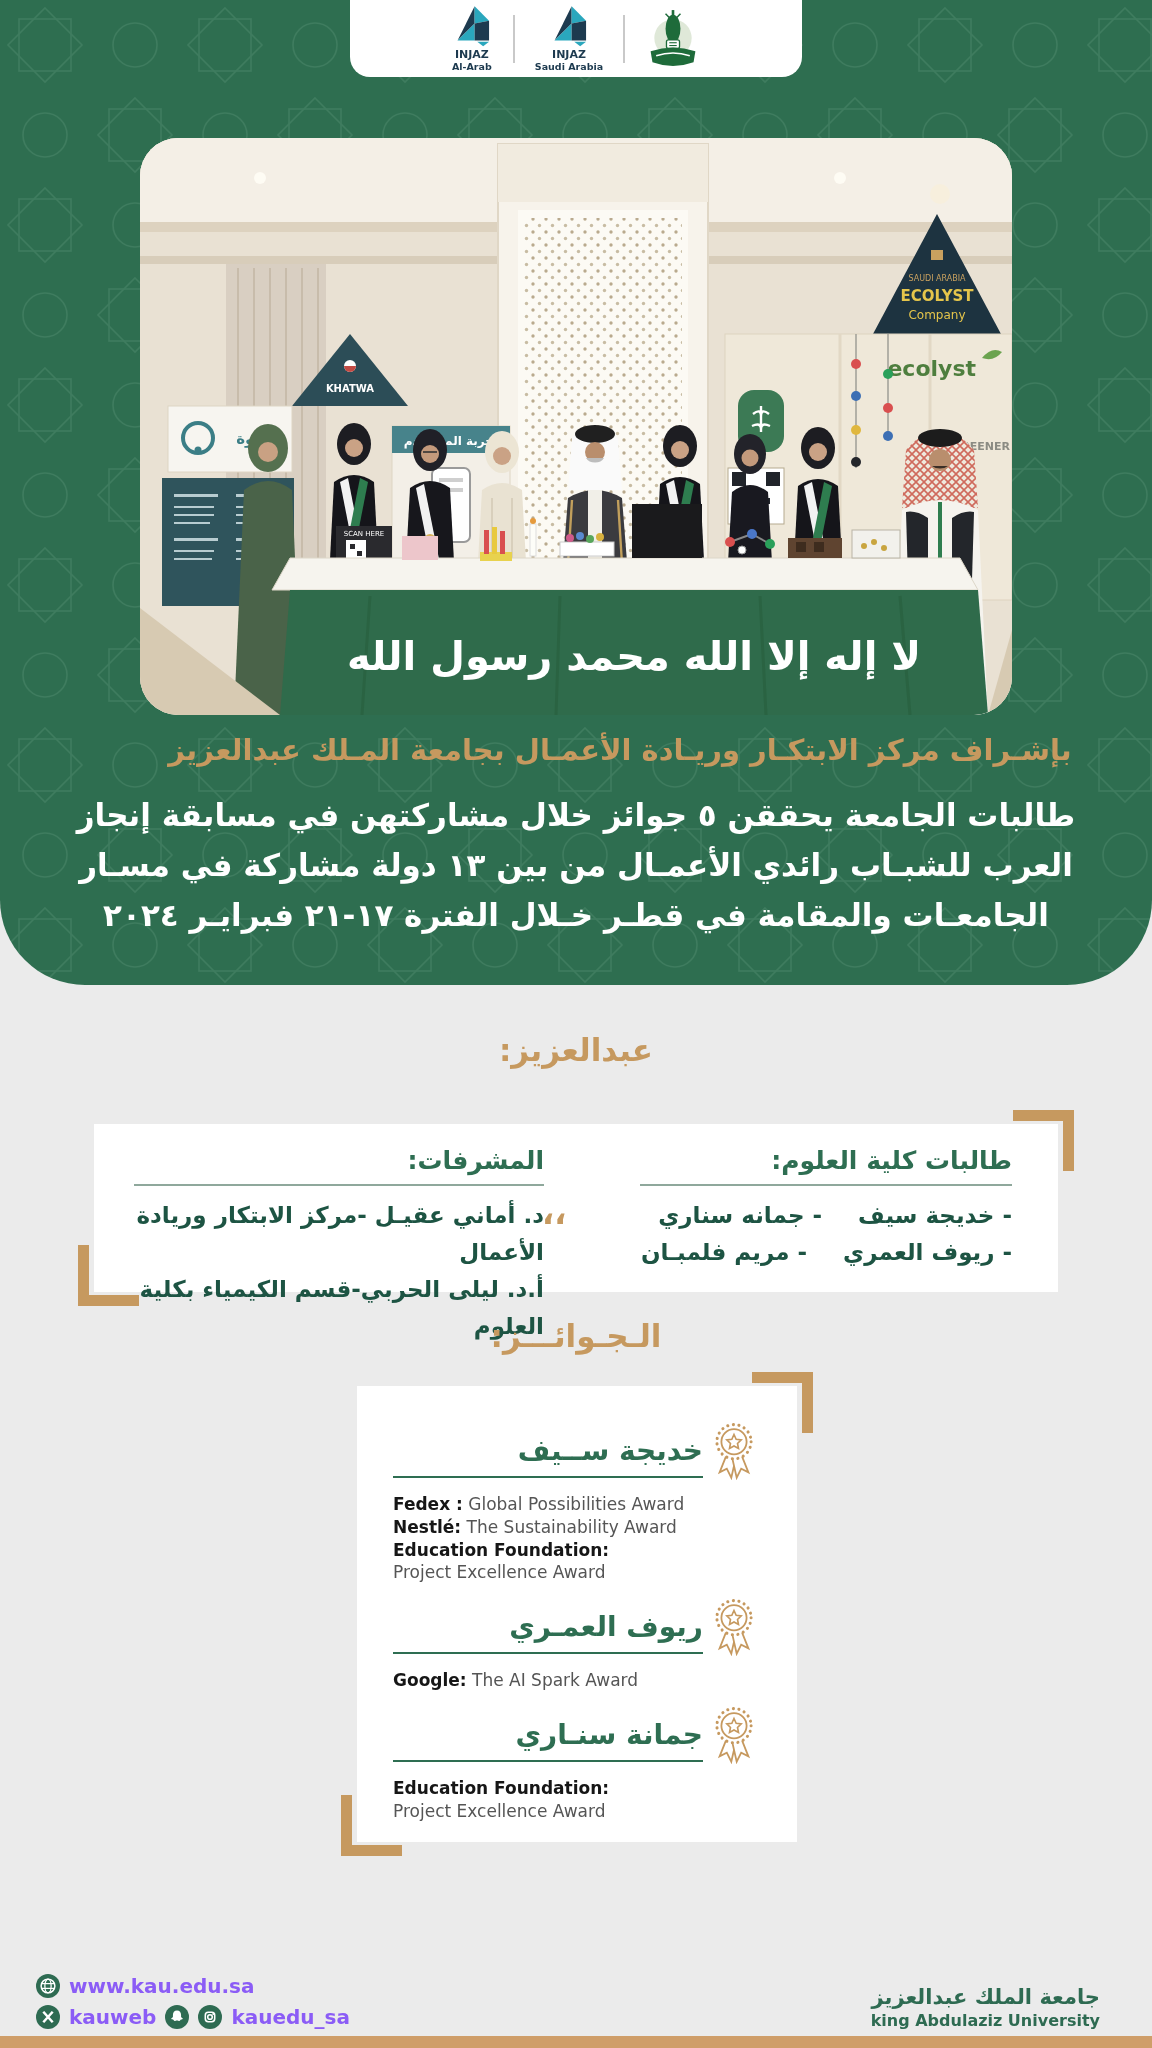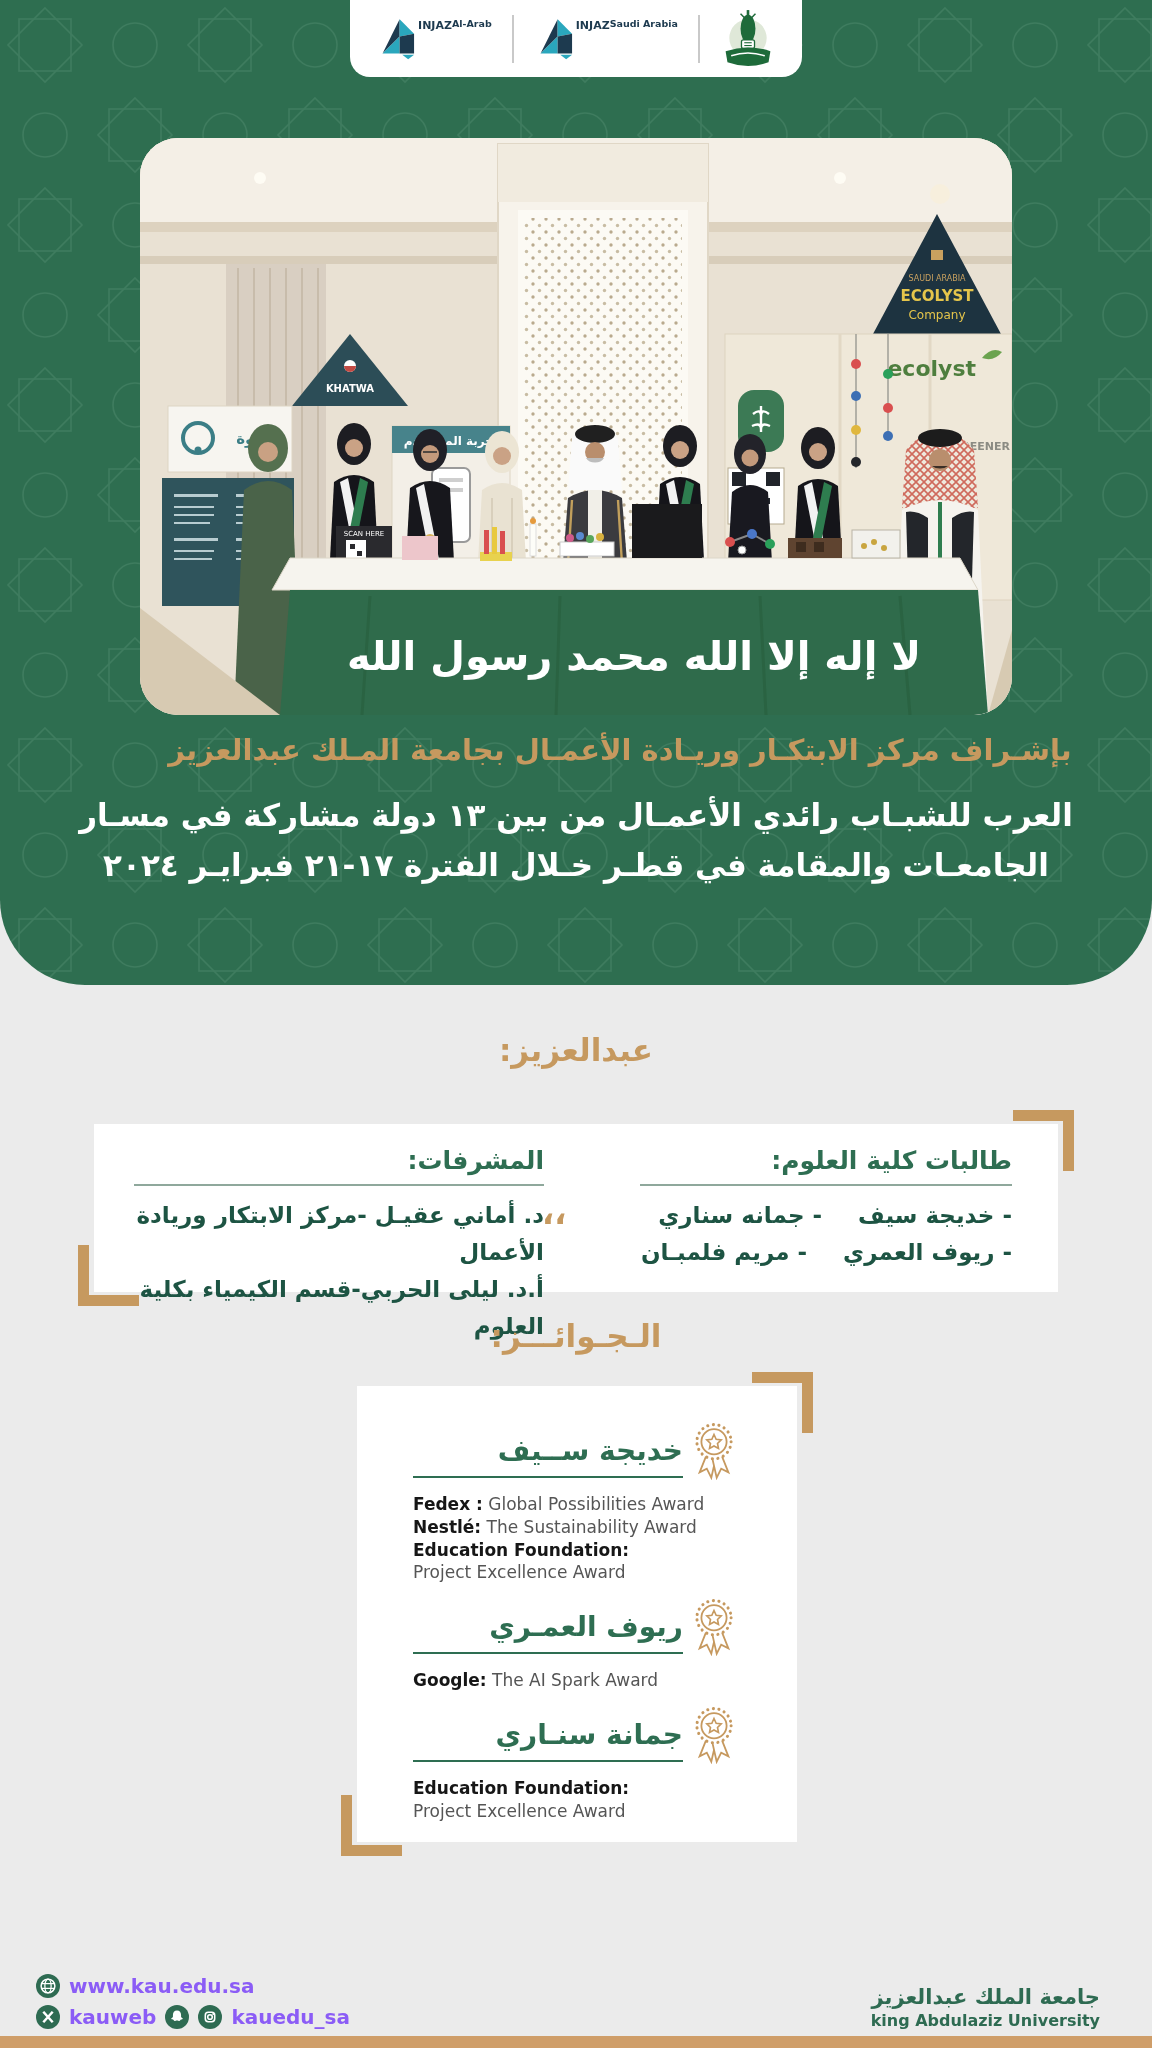--- a/index.html
+++ b/index.html
@@ -4,21 +4,21 @@
 <style>
   html,body{margin:0;padding:0;background:#d8d8d8;}
   .canvas{position:relative;width:1152px;height:2048px;margin:0 auto;background:#ebebeb;
           overflow:hidden;font-family:"DejaVu Sans",sans-serif;}
   
   .green-hero{position:absolute;top:0;left:0;width:1152px;height:985px;
               background:#2e6e50;border-radius:0 0 85px 85px;overflow:hidden;}
   .green-hero .pattern{position:absolute;top:0;left:0;}
   .logo-card{position:absolute;top:0;left:350px;width:452px;height:77px;background:#ffffff;
              border-radius:0 0 20px 20px;display:flex;align-items:center;justify-content:center;z-index:5;}
-  .logo-item{display:flex;flex-direction:row;align-items:flex-start;}
+  .logo-item{display:flex;flex-direction:column;align-items:center;}
   .logo-item .txt1{font-size:11px;font-weight:bold;color:#1d3a4f;line-height:12px;margin-top:2px;}
   .logo-item .txt2{font-size:9.5px;font-weight:bold;color:#1d3a4f;line-height:11px;}
   .logo-divider{width:2px;height:48px;background:#c9c9c9;margin:0 20px;}
   .photo-wrap{position:absolute;left:140px;top:138px;width:872px;height:577px;border-radius:38px;
               overflow:hidden;z-index:4;background:#e9e1d3;}
   .supervision{position:absolute;top:733px;left:0;width:1152px;text-align:center;direction:rtl;
                color:#c6995f;font-size:29px;font-weight:bold;z-index:4;padding-left:44px;}
   .hero-par{position:absolute;top:790px;left:0;width:1152px;text-align:center;direction:rtl;
             color:#ffffff;font-size:31px;font-weight:bold;line-height:50px;z-index:4;}
   
@@ -34,21 +34,21 @@
   .part-inner{position:absolute;inset:0;display:flex;direction:rtl;padding:22px 46px 0 40px;box-sizing:border-box;}
   .col-students{width:372px;}
   .col-supervisors{flex:1;margin-right:96px;}
   .col-head{color:#2e6e52;font-size:25px;font-weight:bold;direction:rtl;}
   .col-underline{border-bottom:2px solid #8fa89c;margin:9px 0 11px;}
   .names-row{direction:rtl;color:#1d5443;font-size:23px;font-weight:bold;line-height:37px;display:flex;gap:36px;}
   .sup-row{direction:rtl;color:#1d5443;font-size:23px;font-weight:bold;line-height:37px;}
   .quote{position:absolute;top:70px;left:448px;color:#c6995f;font-size:32px;font-weight:bold;letter-spacing:-3px;}
   
   .awards-card{top:1386px;left:357px;width:440px;height:456px;}
-  .awards-inner{position:absolute;inset:0;padding:28px 56px 0;box-sizing:border-box;}
+  .awards-inner{position:absolute;inset:0;padding:28px 36px 0;box-sizing:border-box;}
   .award-head{display:flex;align-items:flex-end;}
   .name-wrap{flex:1;border-bottom:2px solid #2e6e52;padding-bottom:9px;text-align:right;direction:rtl;
              color:#2e6e52;font-size:28px;font-weight:bold;}
   .medal{width:54px;height:64px;margin-left:4px;position:relative;top:2px;flex:0 0 auto;}
   .award-lines{margin:15px 0 6px;direction:ltr;font-size:17px;line-height:1.34;}
   .brand{font-weight:bold;color:#161616;}
   .atext{color:#555555;}
   .entry2{margin-top:4px;}
   .entry3{margin-top:6px;}
   
@@ -355,20 +355,21 @@
       </g>
       <text x="494" y="532" font-size="40" font-weight="bold" fill="#ffffff" text-anchor="middle" direction="rtl">لا إله إلا الله محمد رسول الله</text>
 
       <polygon points="0,470 140,577 0,577" fill="#d7cab2"></polygon>
       <polygon points="848,577 872,492 872,577" fill="#d7cab2"></polygon>
     </svg>
   </div>
 
   <div class="supervision">بإشـراف مركز الابتكـار وريـادة الأعمـال بجامعة المـلك عبدالعزيز</div>
   <div class="hero-par">
+    <div>طالبات الجامعة يحققن ٥ جوائز خلال مشاركتهن في مسابقة إنجاز</div>
     <div>العرب للشبـاب رائدي الأعمـال من بين ١٣ دولة مشاركة في مسـار</div>
     <div>الجامعـات والمقامة في قطـر خـلال الفترة ١٧-٢١ فبرايـر ٢٠٢٤</div>
   </div>
 
   <div class="sec-title" style="top:1032px;">عبدالعزيز:</div>
 
   <div class="gcard part-card">
     <div class="bracket br-tr"></div>
     <div class="bracket br-bl"></div>
     <div class="part-inner">

